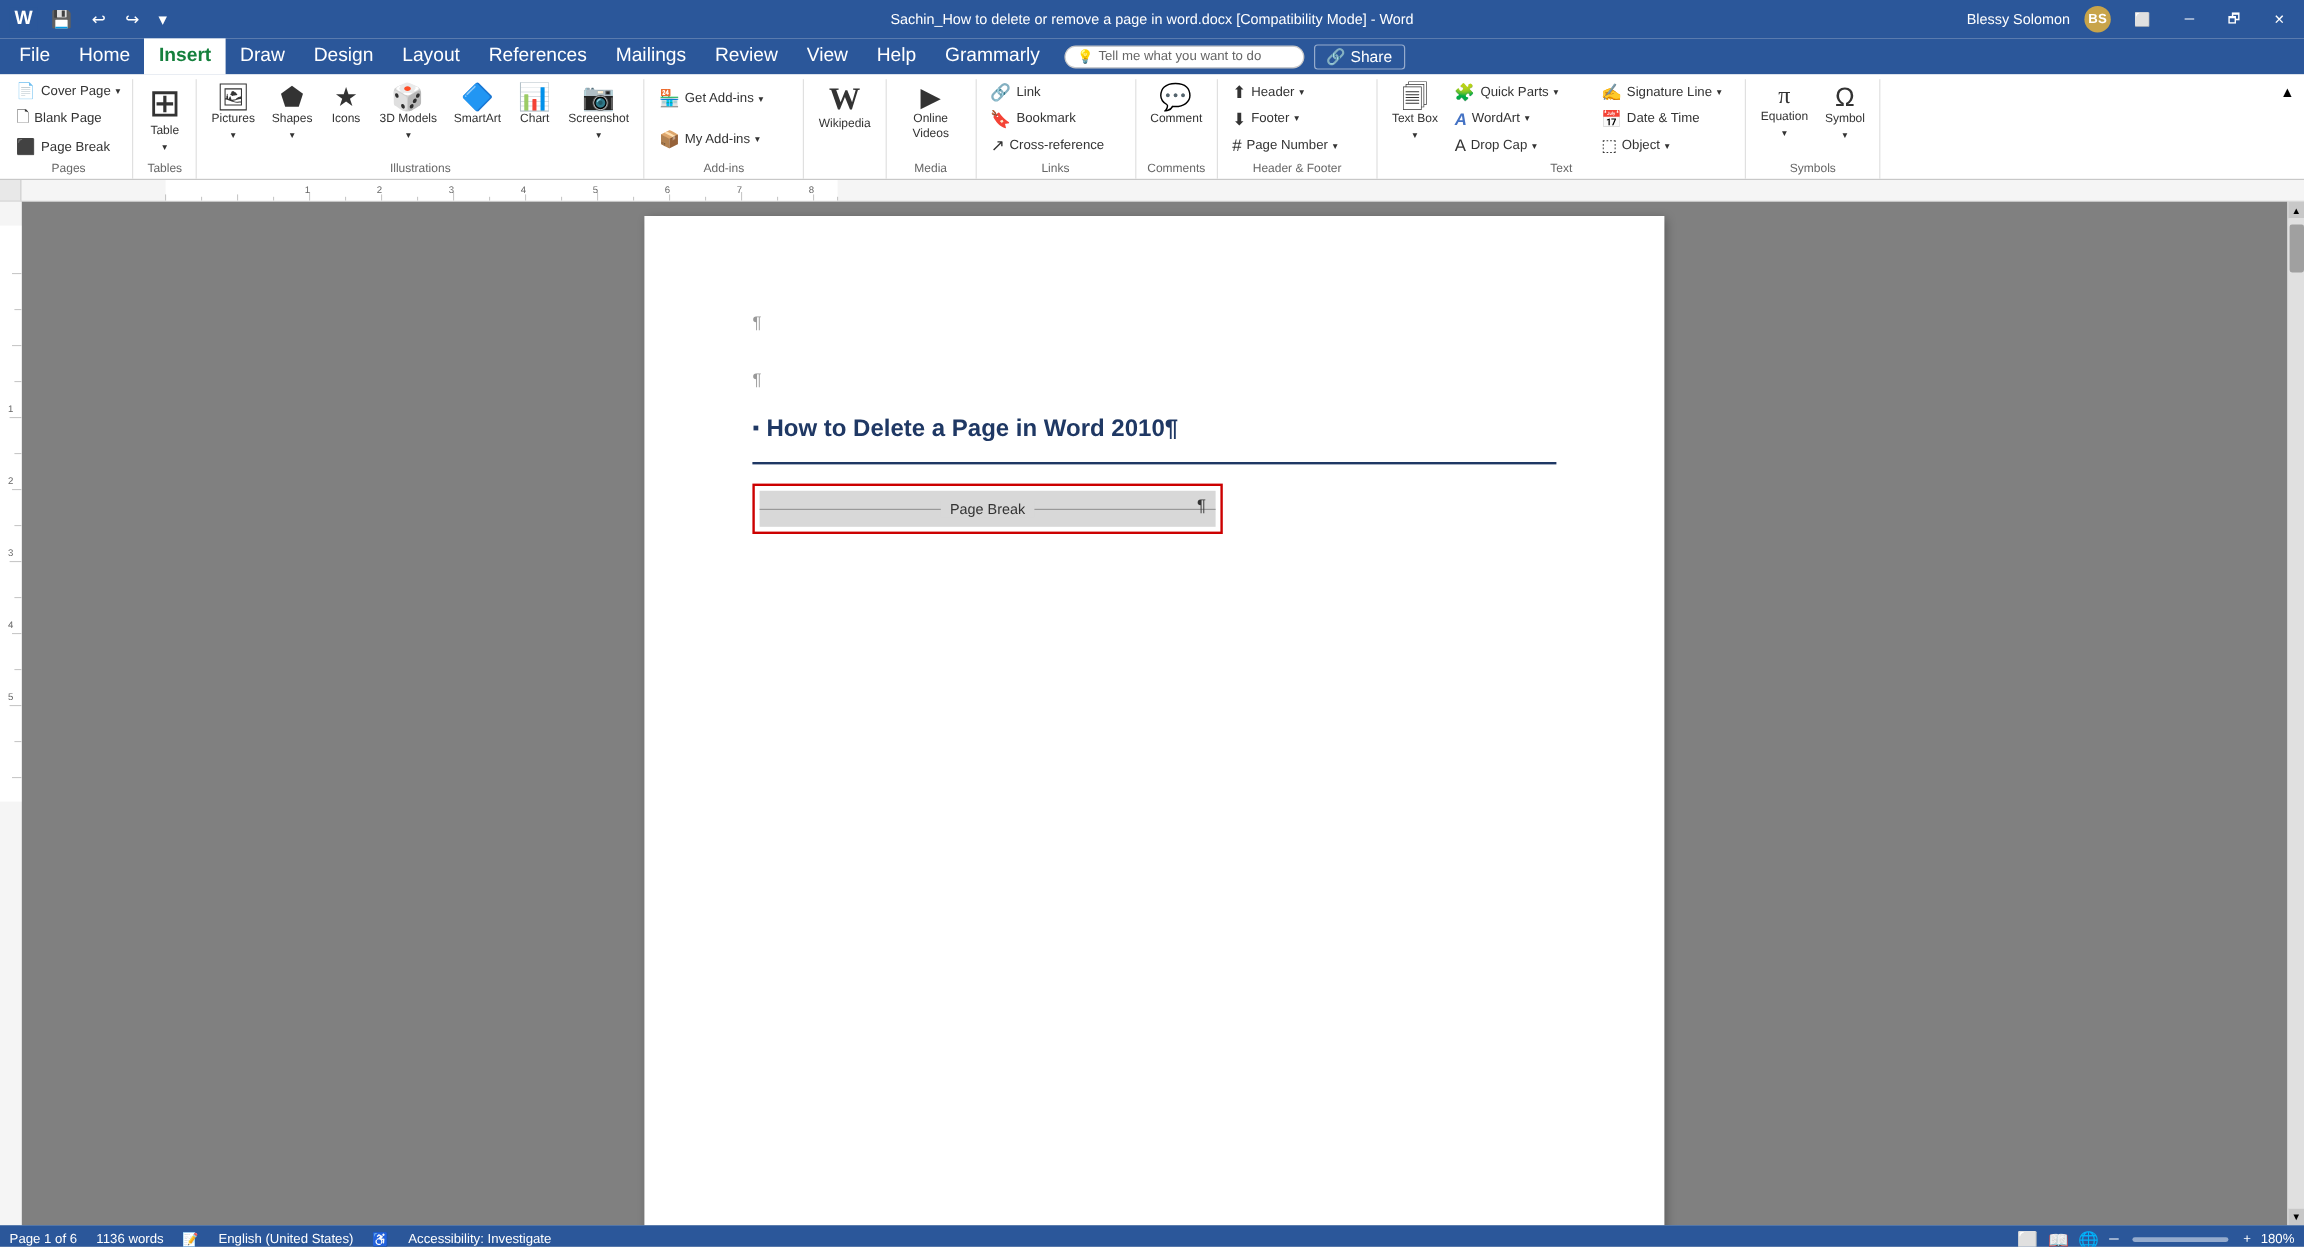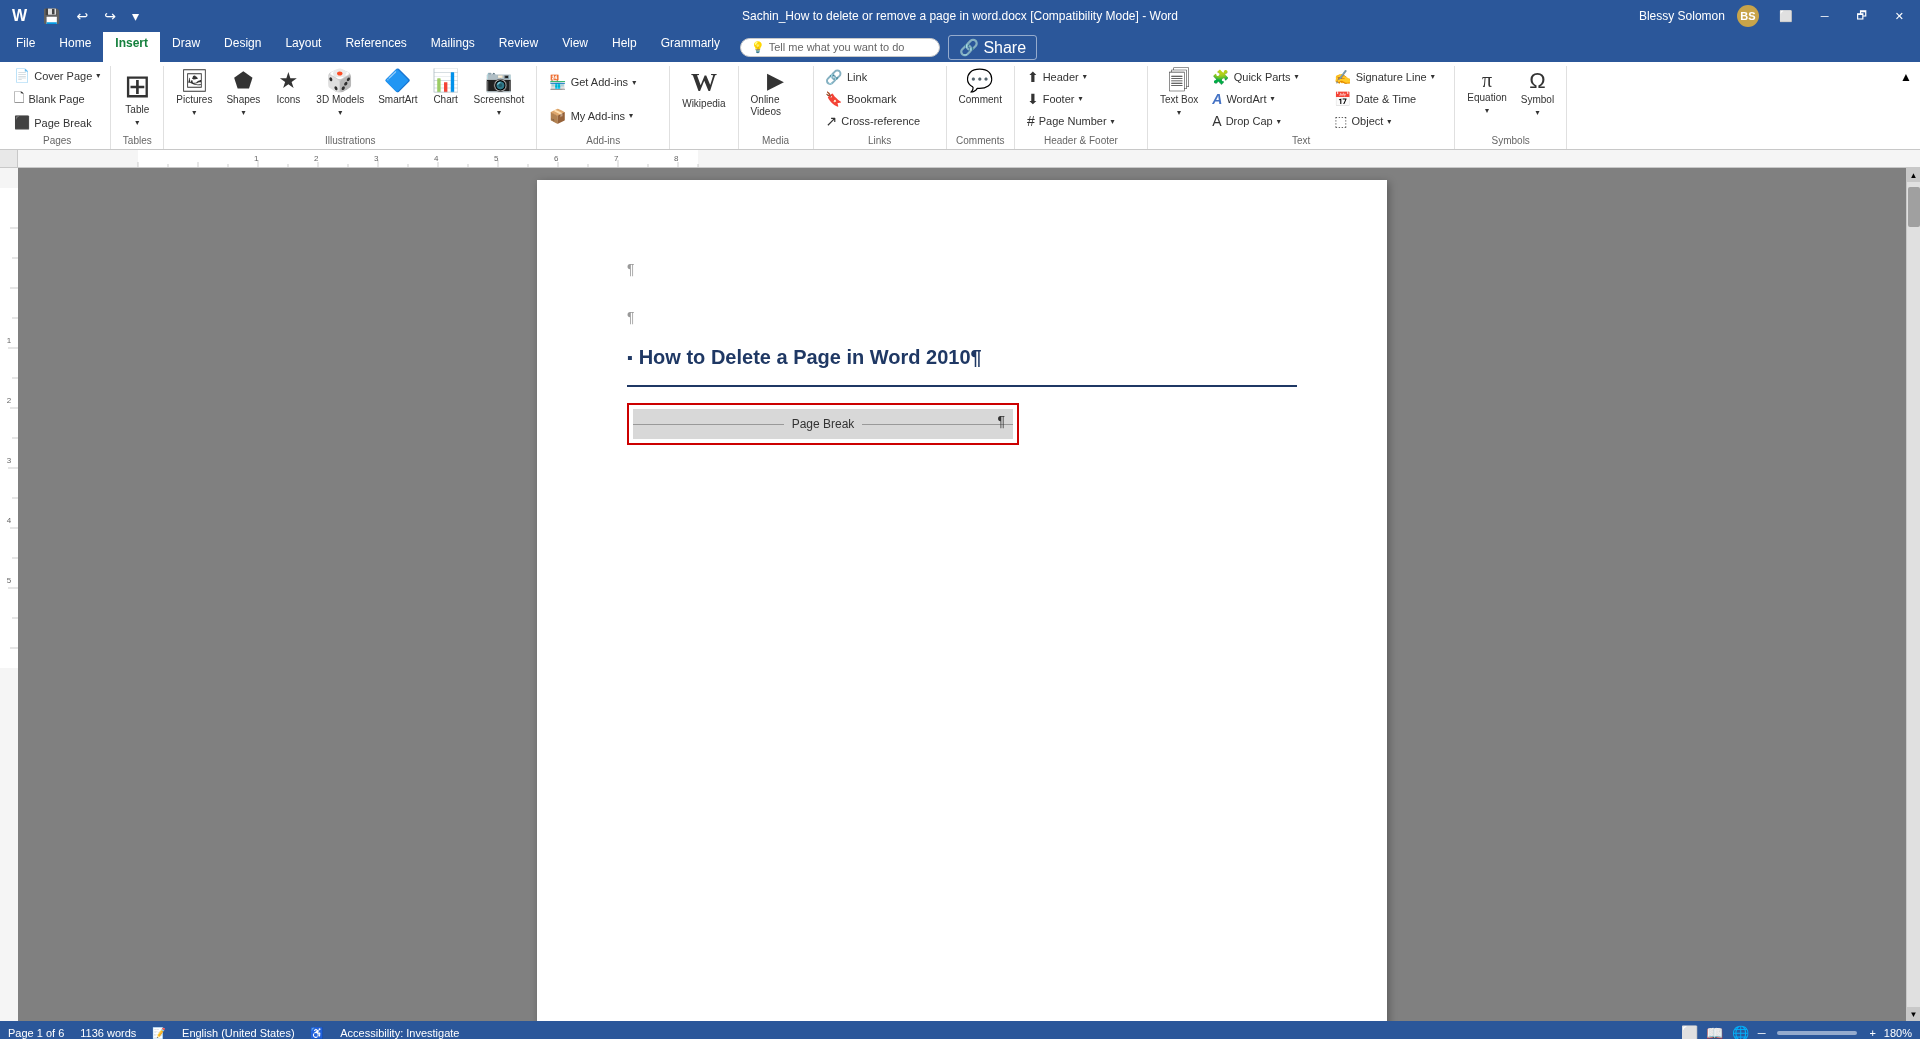--- a/index.html
+++ b/index.html
@@ -32,24 +32,24 @@
     .ribbon-tabs {
       display: flex;
       align-items: center;
       background: #2b579a;
       padding: 0 4px;
       height: 30px;
     }
     .ribbon-tab {
       padding: 4px 12px;
       color: white;
-      font-size: 12px;
+      font-size: 16px;
       cursor: pointer;
       height: 30px;
-      display: flex; align-items: flex-start;
+      display: flex; align-items: center;
     }
     .ribbon-tab.active {
       background: white;
       color: #15803d;
       font-weight: 600;
     }
 
     .ribbon-content {
       background: white;
       border-bottom: 1px solid #c8c8c8;
@@ -93,21 +93,21 @@
       cursor: pointer;
       border: none;
       background: none;
       border-radius: 3px;
       min-width: 40px;
       font-size: 11px;
       color: #333;
       gap: 2px;
     }
     .ribbon-btn .icon { font-size: 22px; line-height: 1; }
-    .ribbon-btn .label { font-size: 10px; text-align: left; line-height: 1.2; }
+    .ribbon-btn .label { font-size: 10px; text-align: center; line-height: 1.2; }
 
     .ribbon-btn-small {
       display: flex;
       flex-direction: row;
       align-items: center;
       padding: 2px 6px;
       cursor: pointer;
       border: none;
       background: none;
       border-radius: 3px;
@@ -318,21 +318,21 @@
   <div class="ribbon-tab">
       <span>Help</span>
     </div>
   <div class="ribbon-tab">
       <span>Grammarly</span>
     </div>
   <div class="tell-me">
     <span>💡</span>
     <span>Tell me what you want to do</span>
   </div>
-  <button class="quick-access-btn" style="margin-left:8px; color:white; font-size:16px; border:1px solid rgba(255,255,255,0.5); padding:2px 10px; border-radius:3px;">🔗 Share</button>
+  <button class="quick-access-btn" style="margin-left:8px; color:white; font-size:13px; border:1px solid rgba(255,255,255,0.5); padding:2px 10px; border-radius:3px;">🔗 Share</button>
 </div>
 
 <div class="ribbon-content">
 
   <div class="ribbon-group pages-group">
     <div class="ribbon-group-items">
       <div class="ribbon-col">
         <button class="page-btn">
           <span class="icon">📄</span>
           <span>Cover Page</span>

